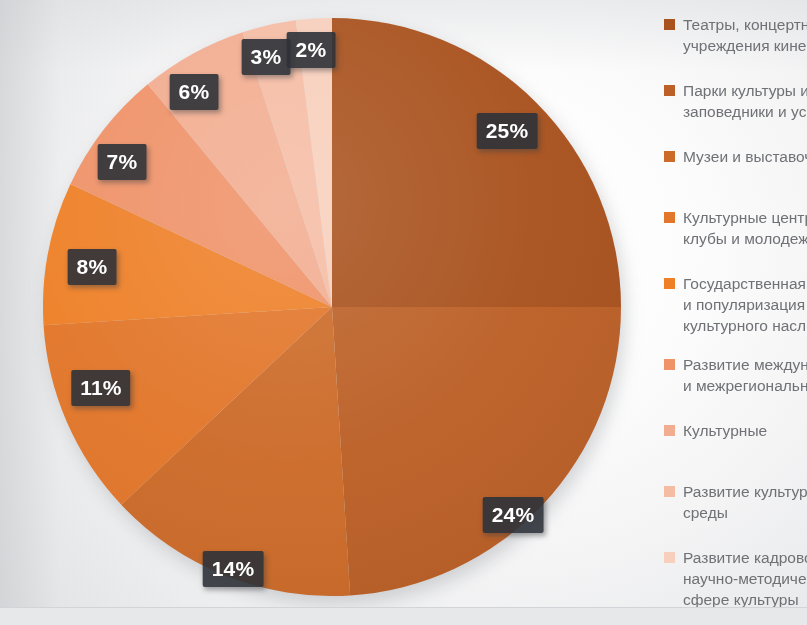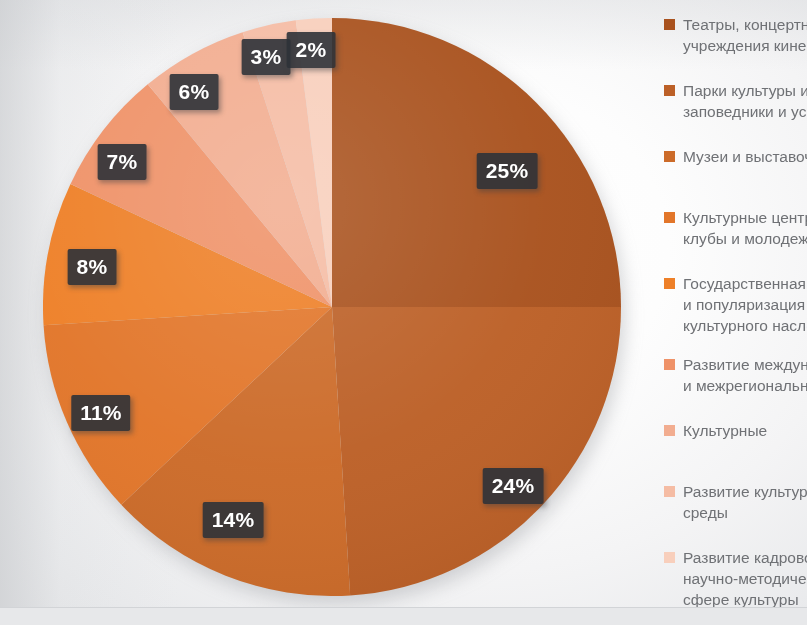--- a/index.html
+++ b/index.html
@@ -137,24 +137,24 @@
           <path d="M 289 289 L 27.50 165.95 A 289 289 0 0 1 104.78 66.32 Z" fill="#EF9268"></path>
           <path d="M 289 289 L 104.78 66.32 A 289 289 0 0 1 199.69 14.14 Z" fill="#F2AD90"></path>
           <path d="M 289 289 L 199.69 14.14 A 289 289 0 0 1 252.78 2.28 Z" fill="#F5BCA4"></path>
           <path d="M 289 289 L 252.78 2.28 A 289 289 0 0 1 289.00 0.00 Z" fill="#F8CFBC"></path>
         </g>
       <circle cx="289" cy="289" r="289" fill="url(#sheen)" pointer-events="none"></circle>
     </svg>
   </div>
 
   <div id="data-label-layer">
-      <div class="data-label" style="left: 507px; top: 131px; margin-top: 40px;">25%</div>
-      <div class="data-label" style="left: 513px; top: 486px; text-align: center;">24%</div>
-      <div class="data-label" style="left: 233px; top: 520px;">14%</div>
-      <div class="data-label" style="left: 101px; top: 413px;">11%</div>
+      <div class="data-label" style="left: 507px; top: 131px;">25%</div>
+      <div class="data-label" style="left: 513px; top: 515px; text-align: center;">24%</div>
+      <div class="data-label" style="left: 233px; top: 569px;">14%</div>
+      <div class="data-label" style="left: 101px; top: 388px;">11%</div>
       <div class="data-label" style="left: 92px; top: 267px;">8%</div>
       <div class="data-label" style="left: 122px; top: 162px;">7%</div>
       <div class="data-label" style="left: 194px; top: 92px;">6%</div>
       <div class="data-label" style="left: 266px; top: 57px;">3%</div>
       <div class="data-label" style="left: 311px; top: 50px;">2%</div>
     </div>
 
   <div id="legend">
       <div class="legend-item" style="top: 0px;">
         <span class="legend-swatch" style="background: rgb(169, 82, 30);"></span>

